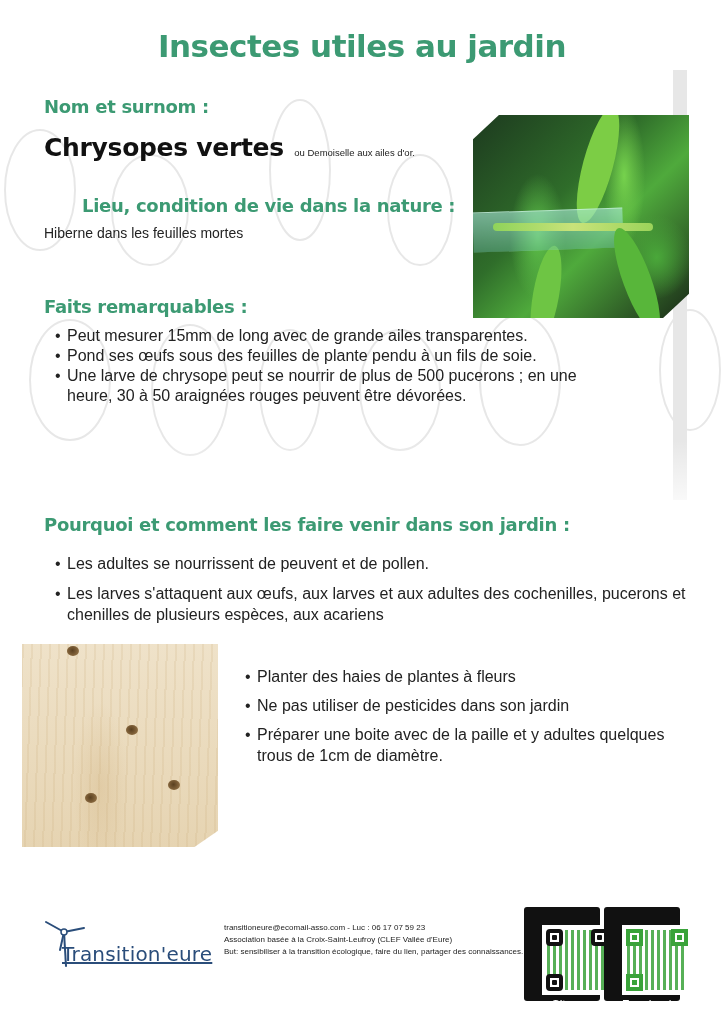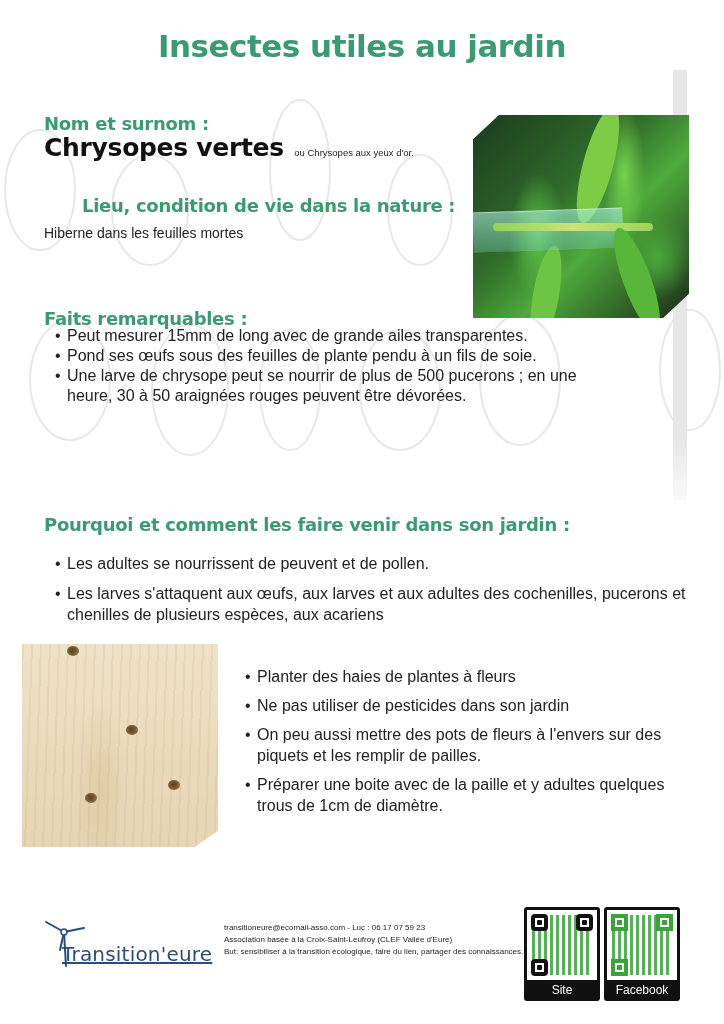--- a/index.html
+++ b/index.html
@@ -71,21 +71,21 @@
       clip-path: polygon(0 0, 100% 0, 100% 92%, 88% 100%, 0 100%, 0 10%);
     }
     .hole { position: absolute; width: 12px; height: 10px; border-radius: 50%;
       background: radial-gradient(circle at 45% 45%, #5a4020, #8a6a40 70%, #c9ae80); }
 
     
     .logo { position: absolute; left: 44px; top: 920px; width: 165px; height: 50px; }
     .logo-text { position: absolute; left: 18px; top: 22px; font-family: "DejaVu Sans", sans-serif; font-size: 20px; color: #2a4d7a; letter-spacing: 0.2px; white-space: nowrap; text-decoration: underline; }
     .footer-info { position: absolute; left: 224px; top: 922px; width: 300px; font-size: 8px; line-height: 12px; color: #222; font-family: "Liberation Sans", sans-serif; }
 
-    .qr-card { position: absolute; top: 907px; width: 76px; height: 94px; background: #111; border-radius: 3px; padding: 3px; }
+    .qr-card { position: absolute; top: 907px; width: 76px; height: 94px; background: #111; border-radius: 3px; padding: 18px; }
     .qr-site { left: 524px; }
     .qr-fb { left: 604px; }
     .qr-inner { width: 70px; height: 70px; background: #fff; position: relative; overflow: hidden; }
     .qr-label { color: #fff; text-align: center; font-size: 12px; line-height: 18px; margin-top: 1px; }
     .qr-grid { position: absolute; left: 5px; top: 5px; width: 60px; height: 60px;
       background:
         repeating-linear-gradient(90deg, #3aa33a 0 3px, transparent 3px 6px),
         repeating-linear-gradient(0deg, transparent 0 3px, #ffffff 3px 5px);
       opacity: 0.85;
     }
@@ -111,38 +111,38 @@
       <ellipse cx="400" cy="320" rx="40" ry="60"></ellipse>
       <ellipse cx="520" cy="310" rx="40" ry="65"></ellipse>
       <ellipse cx="690" cy="300" rx="30" ry="60"></ellipse>
       <line x1="680" y1="0" x2="680" y2="430" stroke-width="14"></line>
     </g>
   </svg>
   <div class="bg-fade"></div>
 
   <h1 class="title">Insectes utiles au jardin</h1>
 
-  <div class="h-green" style="left:44px; top:113px;">Nom et surnom :</div>
+  <div class="h-green" style="left:44px; top:96px;">Nom et surnom :</div>
   <div class="species">
     <span class="species-name">Chrysopes vertes</span>
-    <span class="species-alt">ou Chrysopes aux yeux d'or.</span>
+    <span class="species-alt">ou Demoiselle aux ailes d'or.</span>
   </div>
 
   <div class="h-green" style="left:44px; top:195px;margin-left:38px;">Lieu, condition de vie dans la nature :</div>
   <div class="body-text" style="left:44px; top:224px;">Hiberne dans les feuilles mortes</div>
 
   <div class="photo lacewing">
     <div class="leaf1"></div>
     <div class="leaf3"></div>
     <div class="wing"></div>
     <div class="body"></div>
     <div class="leaf2"></div>
   </div>
 
-  <div class="h-green" style="left:44px; top:308px;">Faits remarquables :</div>
+  <div class="h-green" style="left:44px; top:296px;">Faits remarquables :</div>
   <ul class="bullets facts">
     <li>Peut mesurer 15mm de long avec de grande ailes transparentes.</li>
     <li>Pond ses œufs sous des feuilles de plante pendu à un fils de soie.</li>
     <li>Une larve de chrysope peut se nourrir de plus de 500 pucerons ; en une heure, 30 à 50 araignées rouges peuvent être dévorées.</li>
   </ul>
 
   <div class="h-green" style="left:44px; top:514px;">Pourquoi et comment les faire venir dans son jardin :</div>
   <ul class="bullets why">
     <li>Les adultes se nourrissent de peuvent et de pollen.</li>
     <li>Les larves s'attaquent aux œufs, aux larves et aux adultes des cochenilles, pucerons et chenilles de plusieurs espèces, aux acariens</li>
@@ -151,21 +151,20 @@
   <div class="photo wood">
     <div class="hole" style="left:45px; top:2px;"></div>
     <div class="hole" style="left:104px; top:81px;"></div>
     <div class="hole" style="left:63px; top:149px;"></div>
     <div class="hole" style="left:146px; top:136px;"></div>
   </div>
 
   <ul class="bullets how">
     <li>Planter des haies de plantes à fleurs</li>
     <li>Ne pas utiliser de pesticides dans son jardin</li>
-    <li>On peu aussi mettre des pots de fleurs à l'envers sur des piquets et les remplir de pailles.</li>
     <li>Préparer une boite avec de la paille et y adultes quelques trous de 1cm de diamètre.</li>
   </ul>
 
   <div class="logo">
     <svg width="60" height="50" viewBox="0 0 60 50" style="position:absolute;left:0;top:0;">
       <g stroke="#2a4d7a" stroke-width="2" fill="none" stroke-linecap="round">
         <line x1="20" y1="12" x2="2" y2="2"></line>
         <line x1="20" y1="12" x2="40" y2="8"></line>
         <line x1="20" y1="12" x2="16" y2="30"></line>
         <line x1="20" y1="12" x2="22" y2="46"></line>

